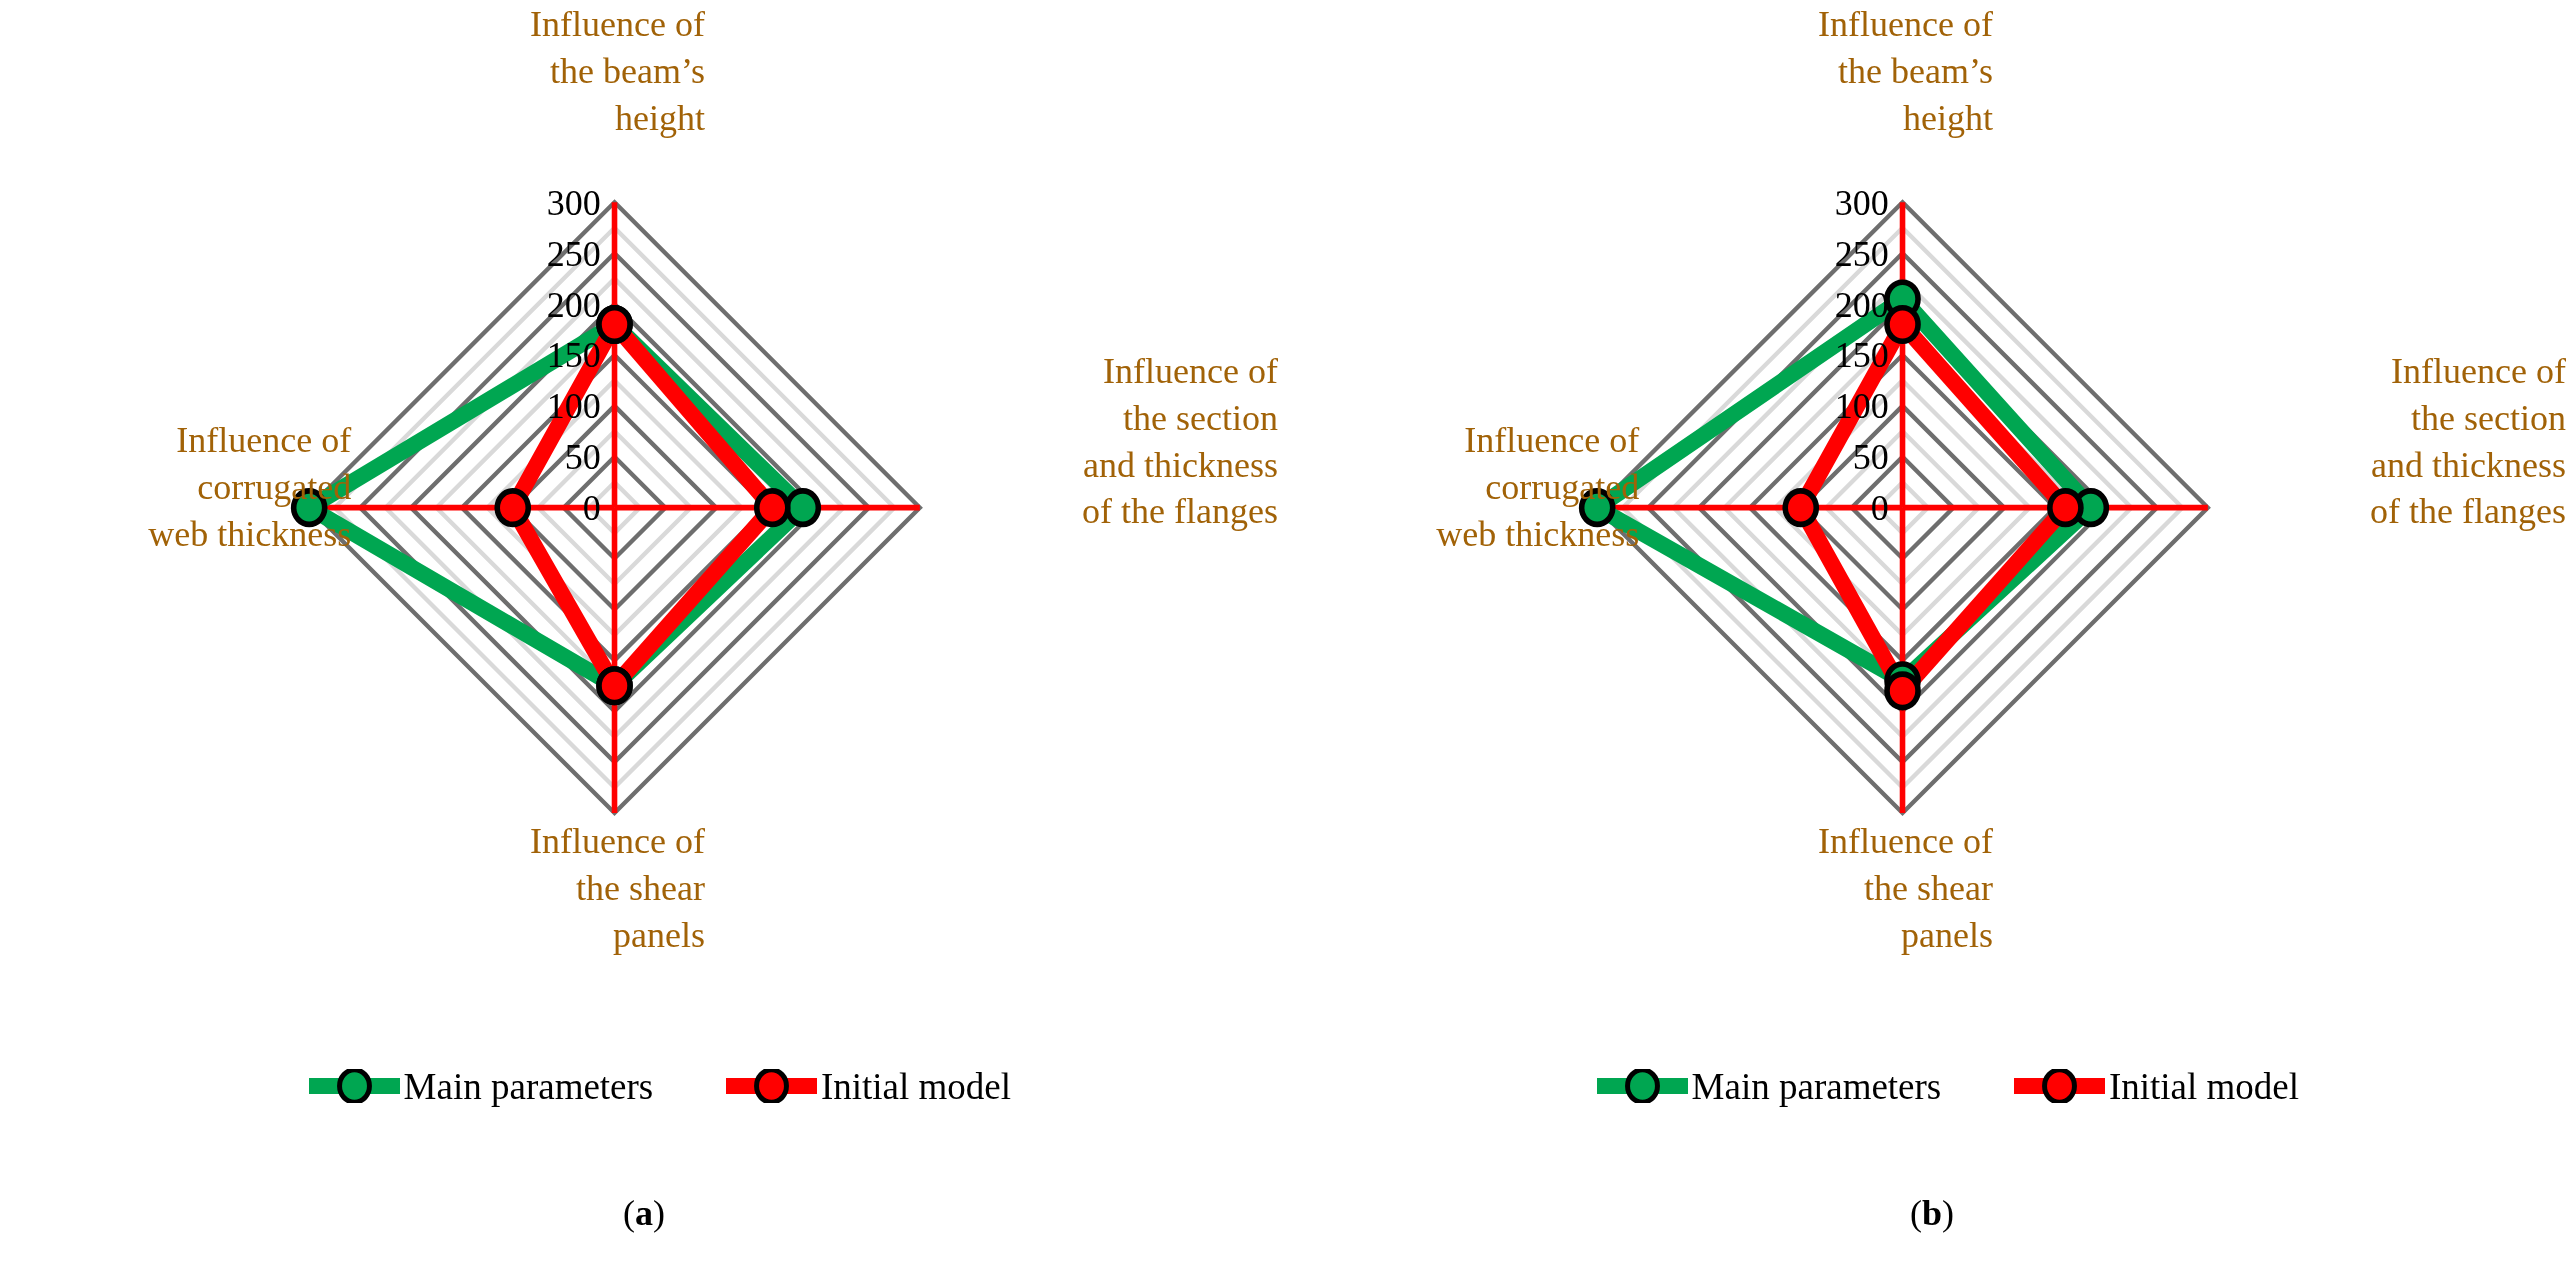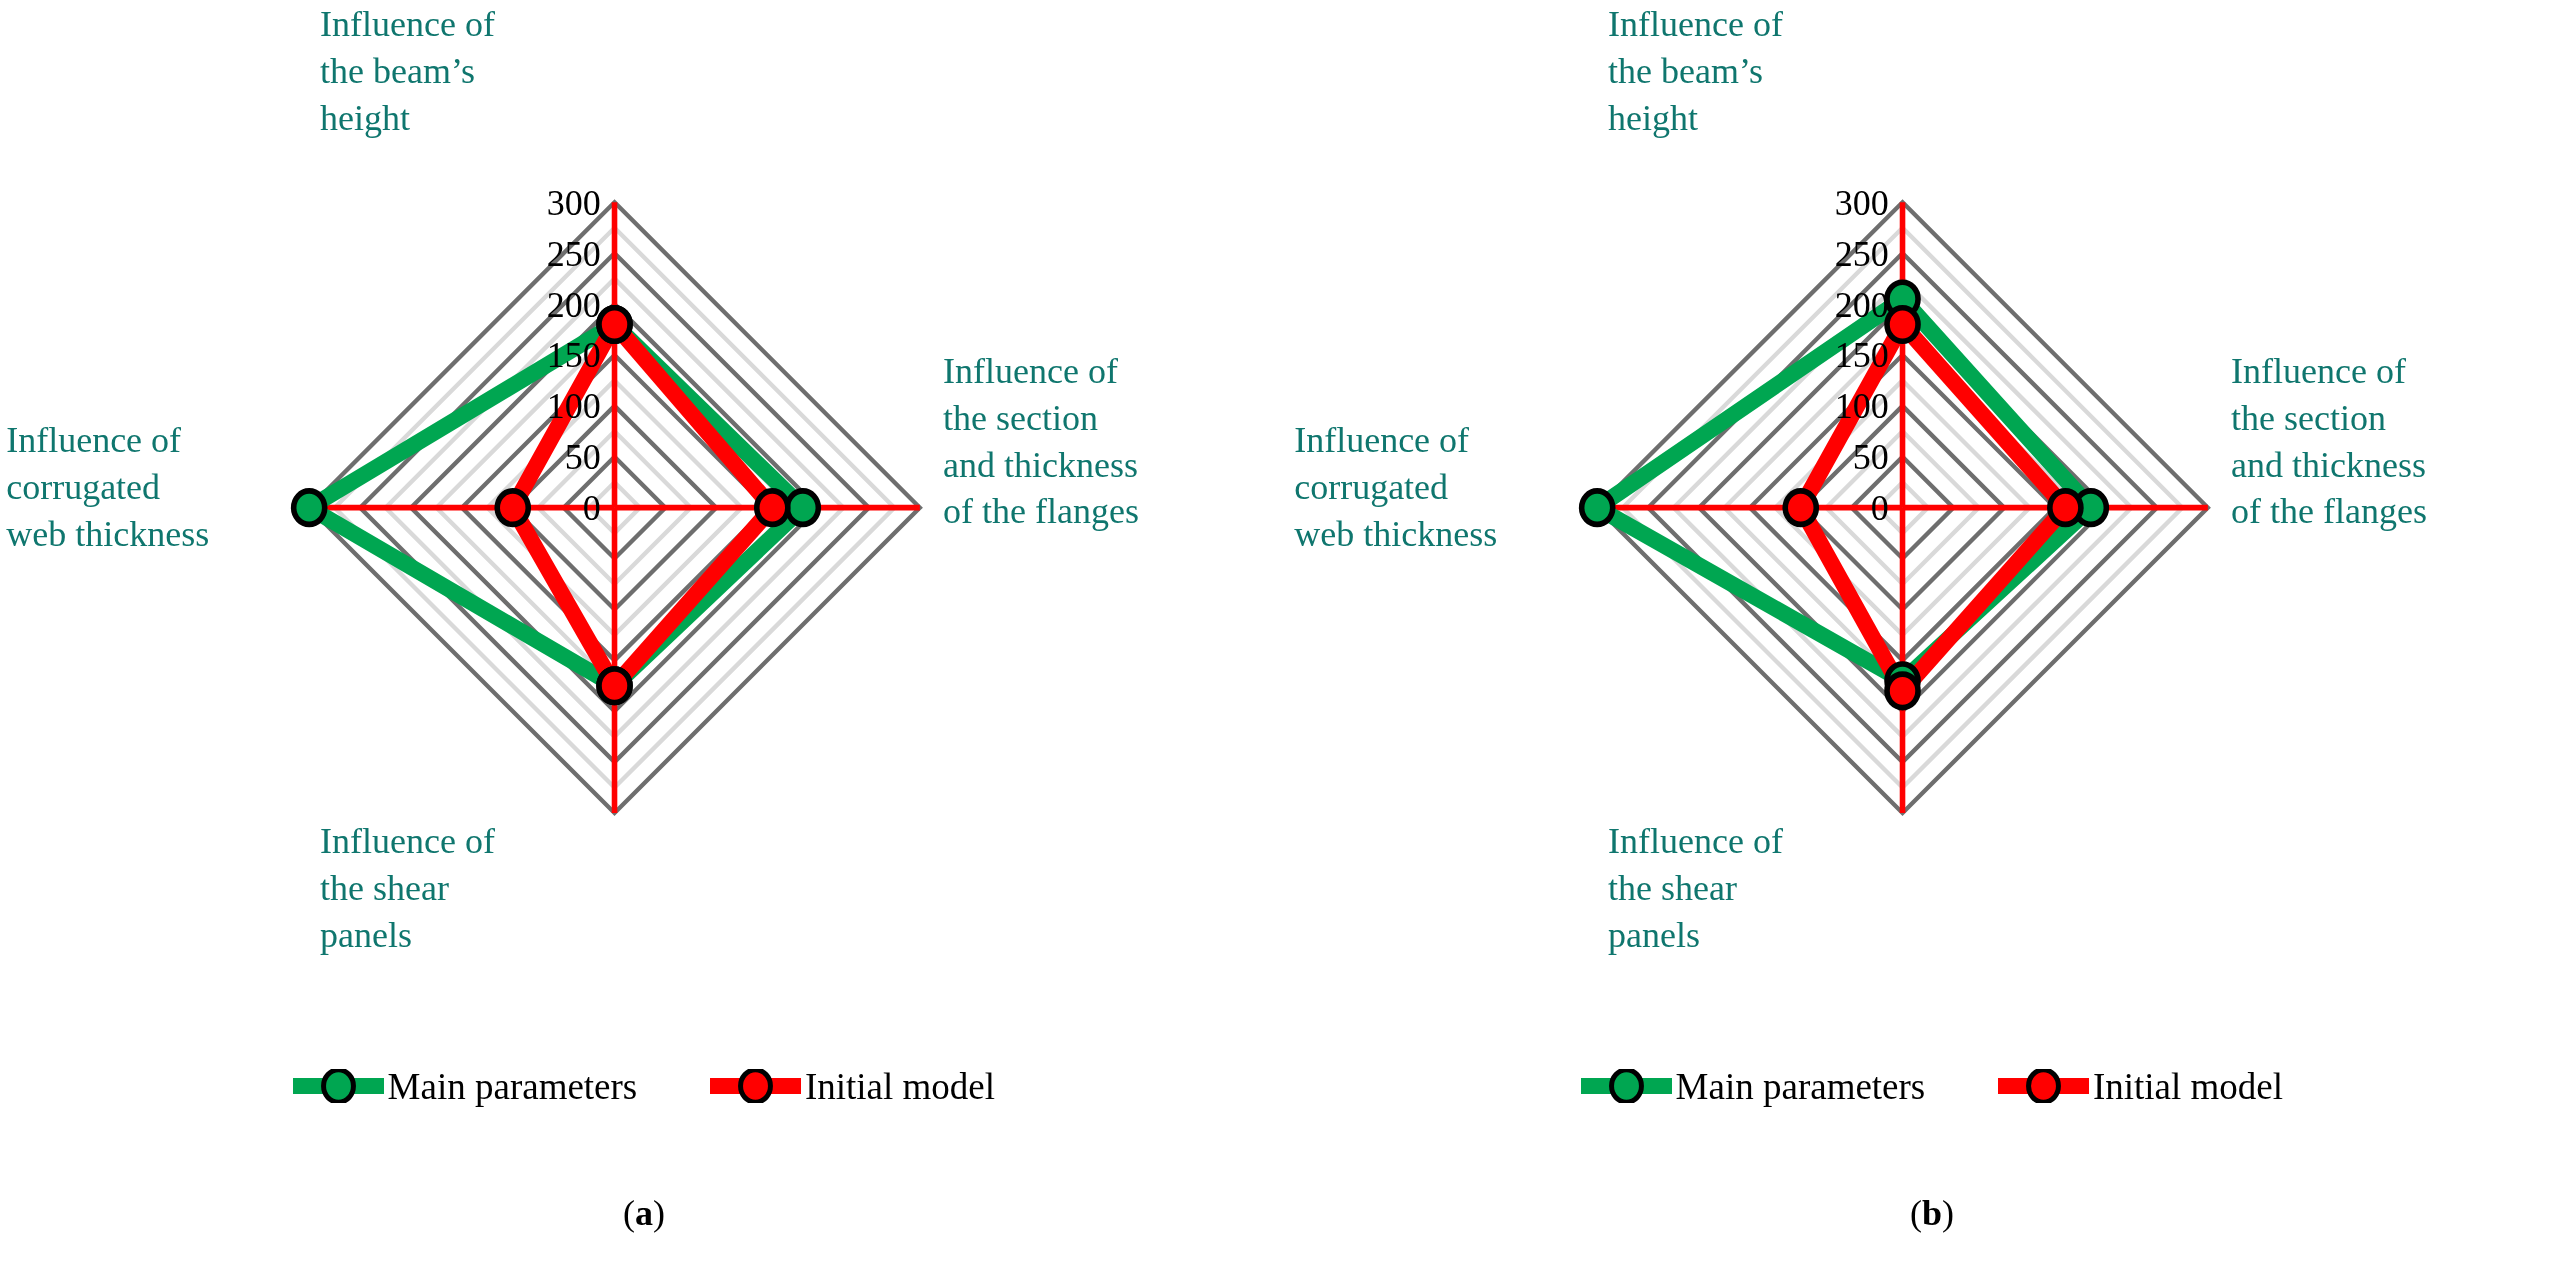--- a/index.html
+++ b/index.html
@@ -37,41 +37,42 @@
     position: absolute;
     left: 0;
     top: 0;
   }
 
   
   .axis-label {
     position: absolute;
     font-size: 36px;
     line-height: 1.30;
-    text-align: left;
-    color: #0f766e;
+    text-align: right;
+    color: #a16207;
     white-space: pre-line;
   }
   .axis-label.top    { top: 1.2px;   left: 320px;  width: 385px; }
   .axis-label.right  { top: 348px; left: 943px; width: 335px; }
   .axis-label.bottom { top: 818px; left: 320px; width: 385px; }
   .axis-label.left   { top: 417px; left: 6.2px;   width: 345px; }
 
   
   .legend {
     position: absolute;
     top: 1049px;
     left: 0;
     width: 1288px;
     height: 74px;
     display: flex;
     flex-direction: row;
     align-items: center;
     justify-content: center;
     gap: 73px;
+    padding-left: 16px;
   }
   .legend-entry {
     display: flex;
     flex-direction: row;
     align-items: center;
     gap: 3.7px;
   }
   .legend-swatch {
     position: relative;
     width: 91px;

